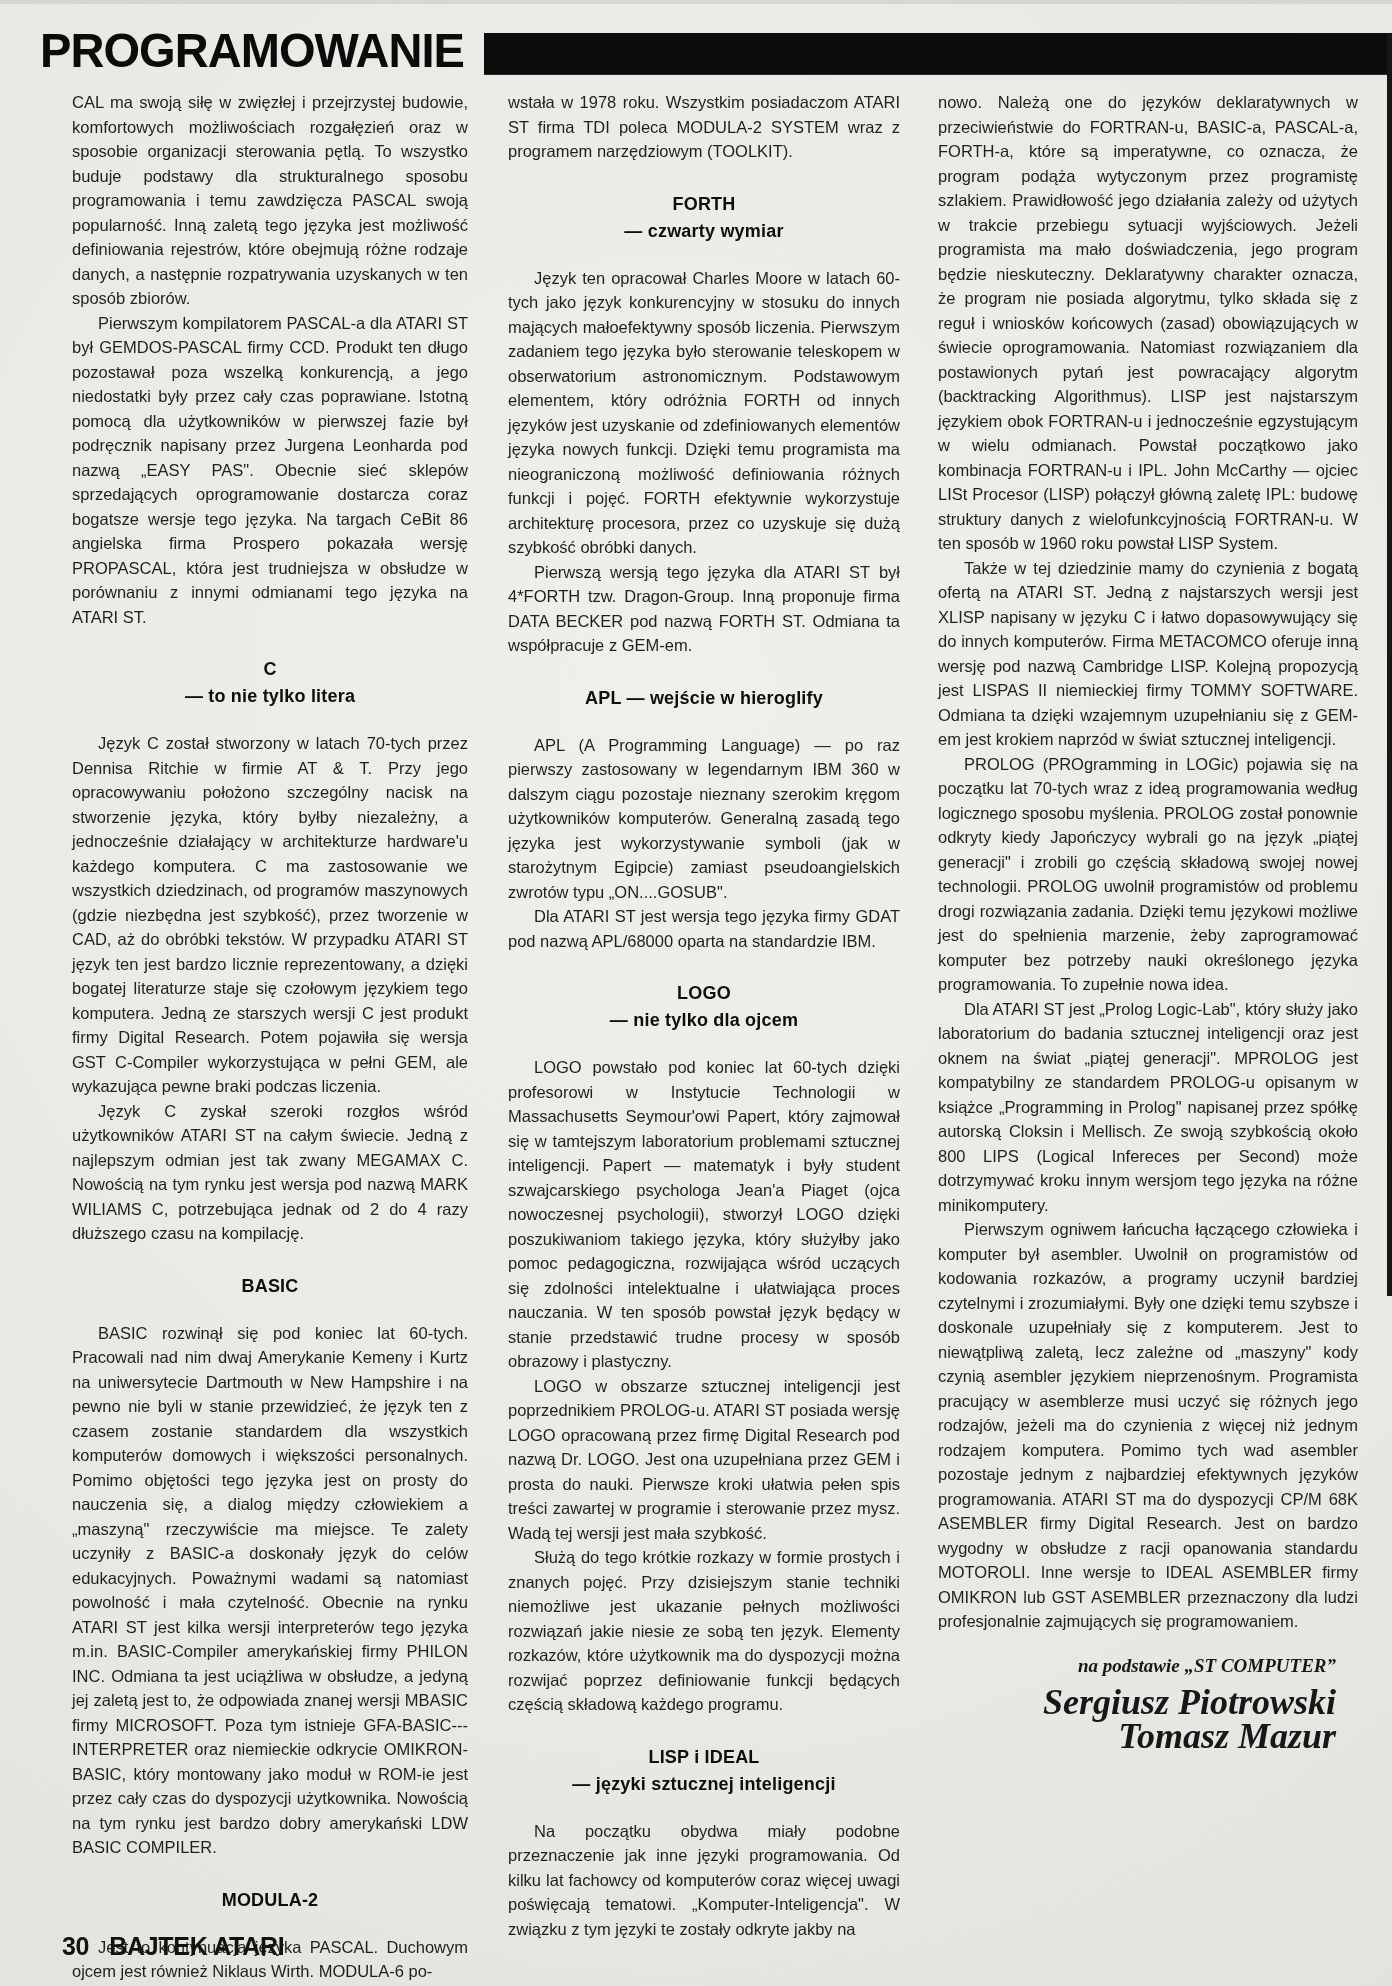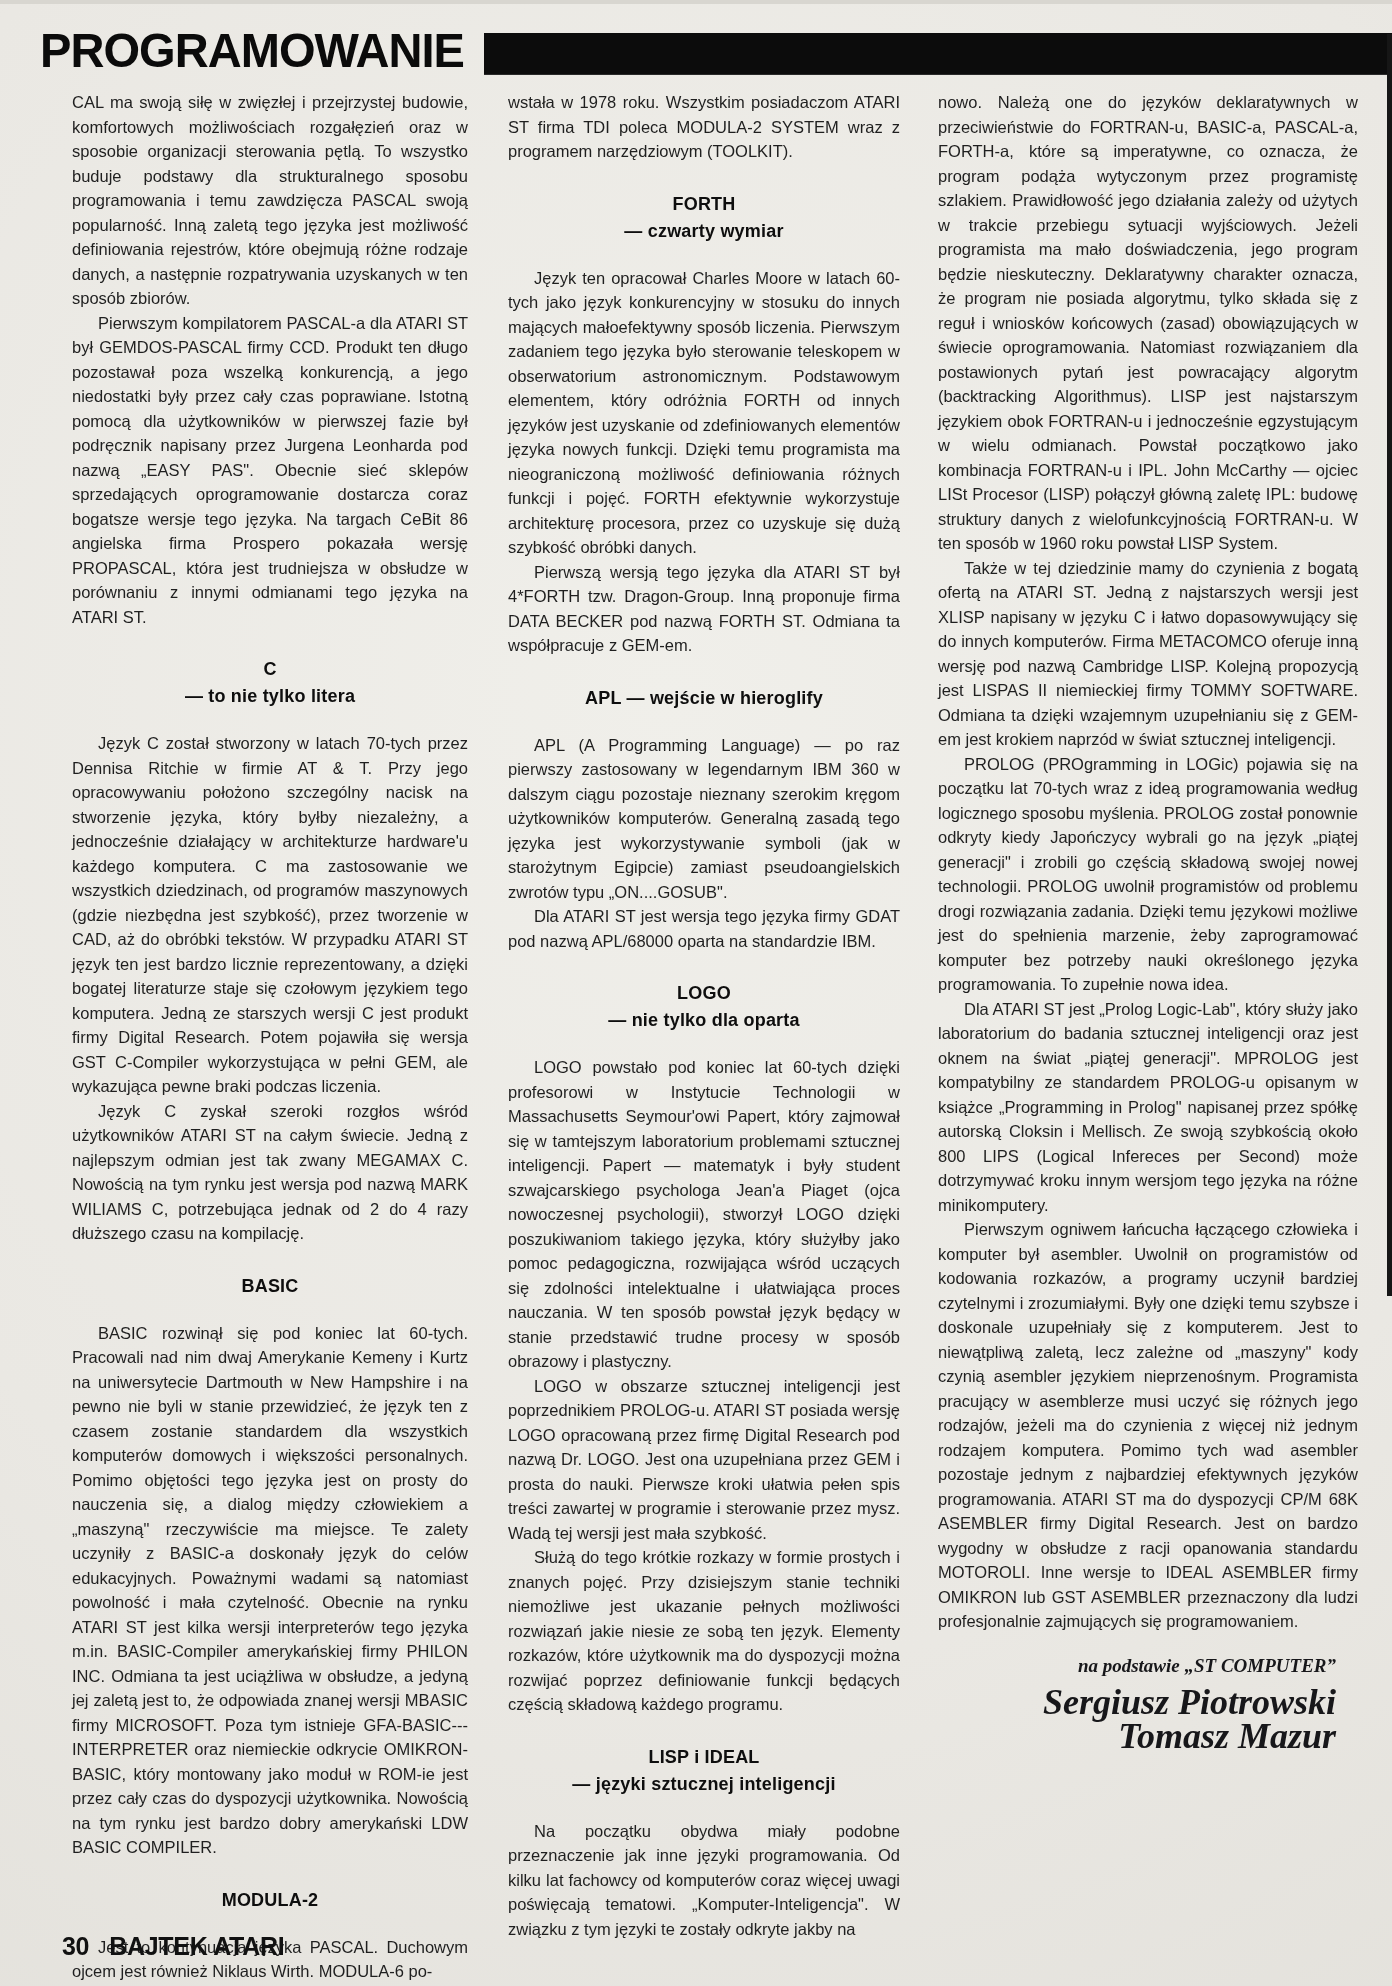--- a/index.html
+++ b/index.html
@@ -95,21 +95,21 @@
       <div>FORTH</div>
       <div>— czwarty wymiar</div>
     </div>
     <p>Język ten opracował Charles Moore w latach 60-tych jako język konkurencyjny w stosuku do innych mających małoefektywny sposób liczenia. Pierwszym zadaniem tego języka było sterowanie teleskopem w obserwatorium astronomicznym. Podstawowym elementem, który odróżnia FORTH od innych języków jest uzyskanie od zdefiniowanych elementów języka nowych funkcji. Dzięki temu programista ma nieograniczoną możliwość definiowania różnych funkcji i pojęć. FORTH efektywnie wykorzystuje architekturę procesora, przez co uzyskuje się dużą szybkość obróbki danych.</p>
     <p>Pierwszą wersją tego języka dla ATARI ST był 4*FORTH tzw. Dragon-Group. Inną proponuje firma DATA BECKER pod nazwą FORTH ST. Odmiana ta współpracuje z GEM-em.</p>
     <div class="col-heading">APL — wejście w hieroglify</div>
     <p>APL (A Programming Language) — po raz pierwszy zastosowany w legendarnym IBM 360 w dalszym ciągu pozostaje nieznany szerokim kręgom użytkowników komputerów. Generalną zasadą tego języka jest wykorzystywanie symboli (jak w starożytnym Egipcie) zamiast pseudoangielskich zwrotów typu „ON....GOSUB".</p>
     <p>Dla ATARI ST jest wersja tego języka firmy GDAT pod nazwą APL/68000 oparta na standardzie IBM.</p>
     <div class="col-heading">
       <div>LOGO</div>
-      <div>— nie tylko dla oparta</div>
+      <div>— nie tylko dla ojcem</div>
     </div>
     <p>LOGO powstało pod koniec lat 60-tych dzięki profesorowi w Instytucie Technologii w Massachusetts Seymour'owi Papert, który zajmował się w tamtejszym laboratorium problemami sztucznej inteligencji. Papert — matematyk i były student szwajcarskiego psychologa Jean'a Piaget (ojca nowoczesnej psychologii), stworzył LOGO dzięki poszukiwaniom takiego języka, który służyłby jako pomoc pedagogiczna, rozwijająca wśród uczących się zdolności intelektualne i ułatwiająca proces nauczania. W ten sposób powstał język będący w stanie przedstawić trudne procesy w sposób obrazowy i plastyczny.</p>
     <p>LOGO w obszarze sztucznej inteligencji jest poprzednikiem PROLOG-u. ATARI ST posiada wersję LOGO opracowaną przez firmę Digital Research pod nazwą Dr. LOGO. Jest ona uzupełniana przez GEM i prosta do nauki. Pierwsze kroki ułatwia pełen spis treści zawartej w programie i sterowanie przez mysz. Wadą tej wersji jest mała szybkość.</p>
     <p>Służą do tego krótkie rozkazy w formie prostych i znanych pojęć. Przy dzisiejszym stanie techniki niemożliwe jest ukazanie pełnych możliwości rozwiązań jakie niesie ze sobą ten język. Elementy rozkazów, które użytkownik ma do dyspozycji można rozwijać poprzez definiowanie funkcji będących częścią składową każdego programu.</p>
     <div class="col-heading">
       <div>LISP i IDEAL</div>
       <div>— języki sztucznej inteligencji</div>
     </div>
     <p>Na początku obydwa miały podobne przeznaczenie jak inne języki programowania. Od kilku lat fachowcy od komputerów coraz więcej uwagi poświęcają tematowi. „Komputer-Inteligencja". W związku z tym języki te zostały odkryte jakby na</p>
   </div>

